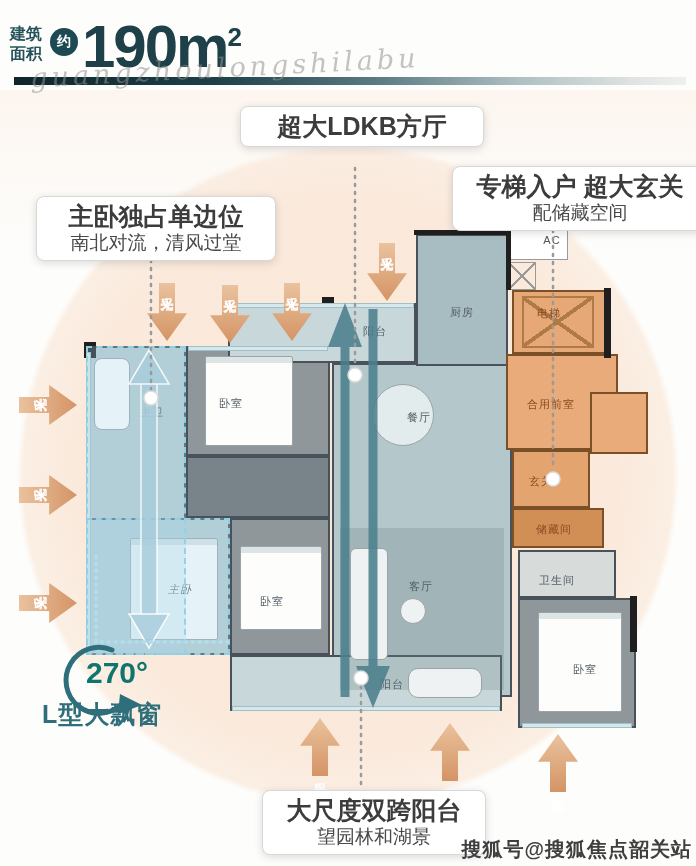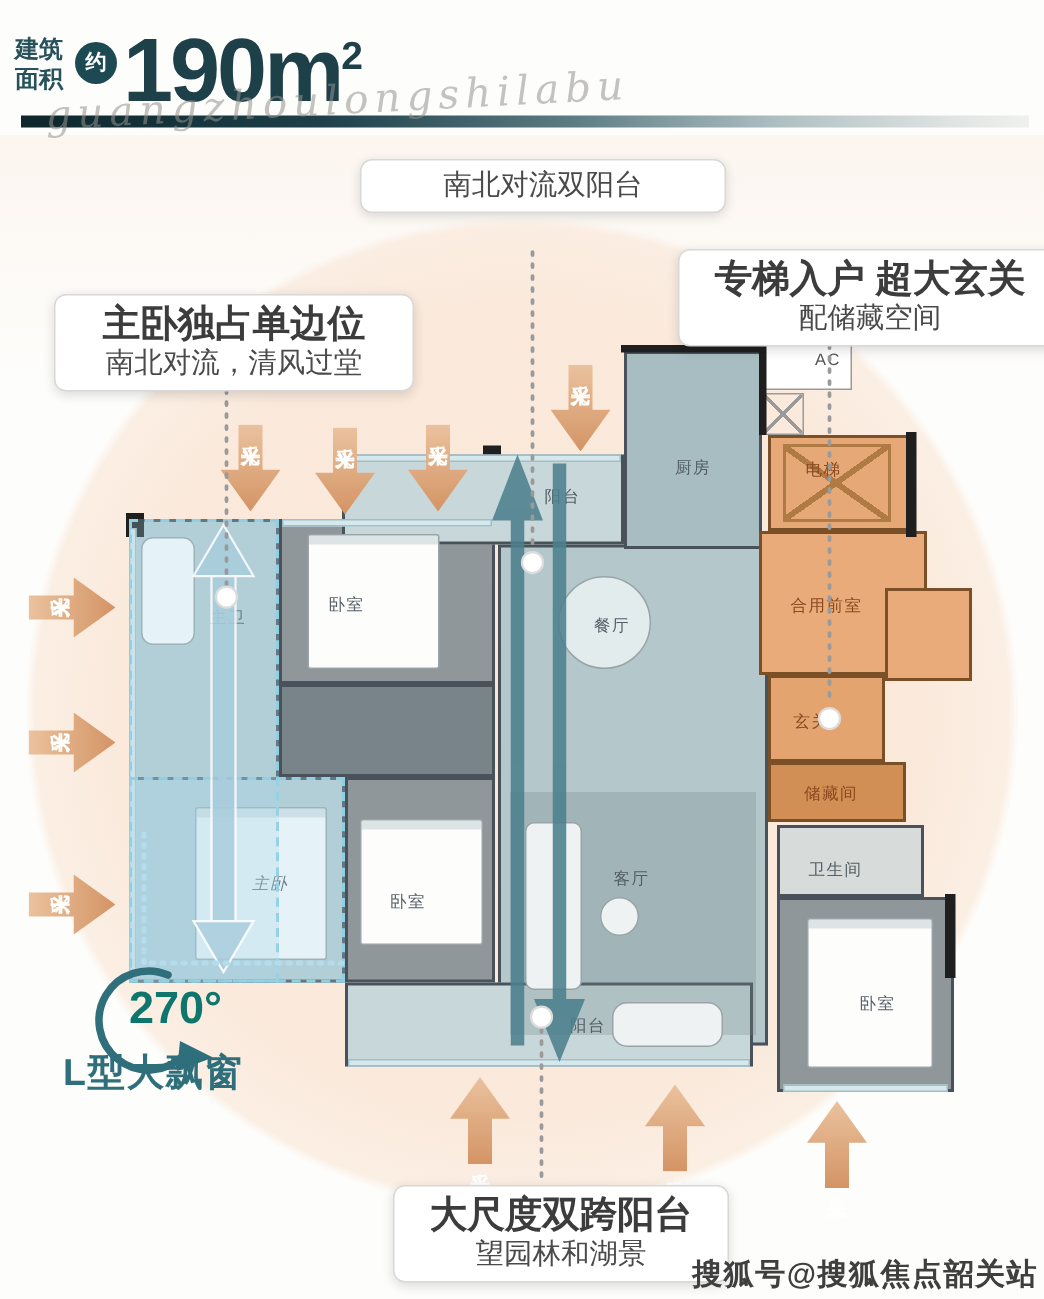--- a/index.html
+++ b/index.html
@@ -132,21 +132,21 @@
     <div class="furn bed" style="left:130px;top:538px;width:88px;height:102px;"></div>
     <div class="furn bed" style="left:538px;top:612px;width:84px;height:100px;"></div>
     <div class="furn" style="left:94px;top:358px;width:36px;height:72px;border-radius:8px;"></div>
     <div class="furn" style="left:372px;top:384px;width:62px;height:62px;border-radius:50%;background:#e3ecec;"></div>
     <div class="furn" style="left:350px;top:548px;width:38px;height:112px;background:#eef2f2;border-radius:6px;"></div>
     <div class="furn" style="left:400px;top:598px;width:26px;height:26px;border-radius:50%;background:#eef2f2;"></div>
     <div class="furn" style="left:408px;top:668px;width:74px;height:30px;border-radius:10px;background:#eef2f2;"></div>
 
     <div class="rlabel" style="left:462px;top:312px;">厨房</div>
     <div class="rlabel" style="left:375px;top:331px;">阳台</div>
-    <div class="rlabel" style="left:408px;top:417px;">餐厅</div>
+    <div class="rlabel" style="left:419px;top:417px;">餐厅</div>
     <div class="rlabel" style="left:421px;top:586px;">客厅</div>
     <div class="rlabel" style="left:392px;top:684px;">阳台</div>
     <div class="rlabel" style="left:231px;top:403px;">卧室</div>
     <div class="rlabel" style="left:272px;top:601px;">卧室</div>
     <div class="rlabel" style="left:180px;top:589px;font-style:italic;">主卧</div>
     <div class="rlabel" style="left:152px;top:412px;">主卫</div>
     <div class="rlabel" style="left:557px;top:580px;">卫生间</div>
     <div class="rlabel" style="left:585px;top:669px;">卧室</div>
     <div class="rlabel rlabel-o" style="left:549px;top:313px;">电梯</div>
     <div class="rlabel rlabel-o" style="left:551px;top:404px;">合用前室</div>
@@ -231,21 +231,21 @@
     </g>
     <g fill="#ffffff" stroke="#dcdcdc" stroke-width="1.5">
       <circle cx="355" cy="375" r="7"></circle>
       <circle cx="553" cy="479" r="7"></circle>
       <circle cx="151" cy="398" r="7"></circle>
       <circle cx="361" cy="678" r="7"></circle>
     </g>
   </svg>
 
   <div class="callout" style="left:240px;top:106px;width:226px;">
-    <div class="cs">南北对流双阳台</div>
+    <div class="ct">超大LDKB方厅</div>
   </div>
   <div class="callout" style="left:452px;top:166px;width:238px;">
     <div class="ct">专梯入户 超大玄关</div>
     <div class="cs">配储藏空间</div>
   </div>
   <div class="callout" style="left:36px;top:196px;width:222px;">
     <div class="ct">主卧独占单边位</div>
     <div class="cs">南北对流，清风过堂</div>
   </div>
   <div class="callout" style="left:262px;top:790px;width:206px;">

